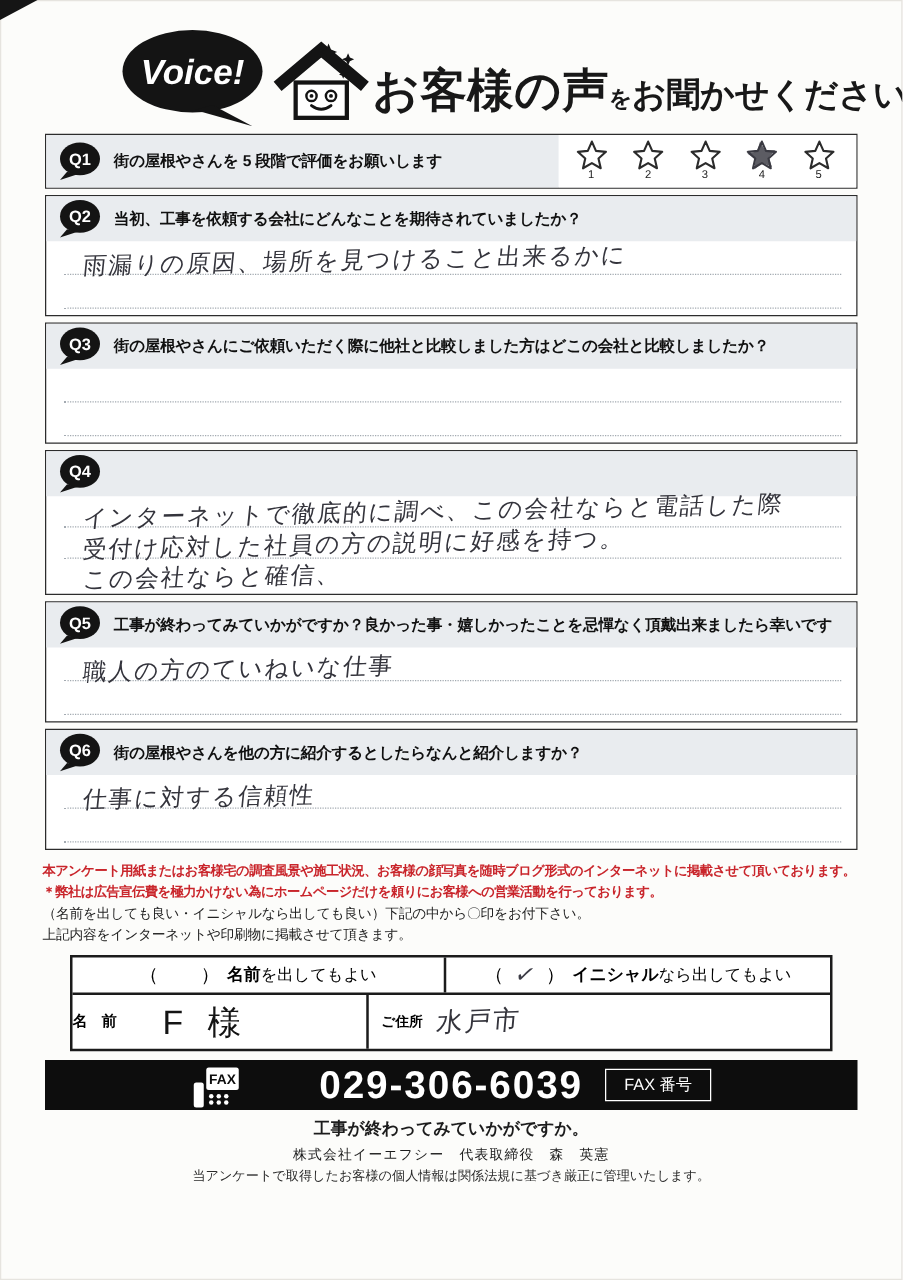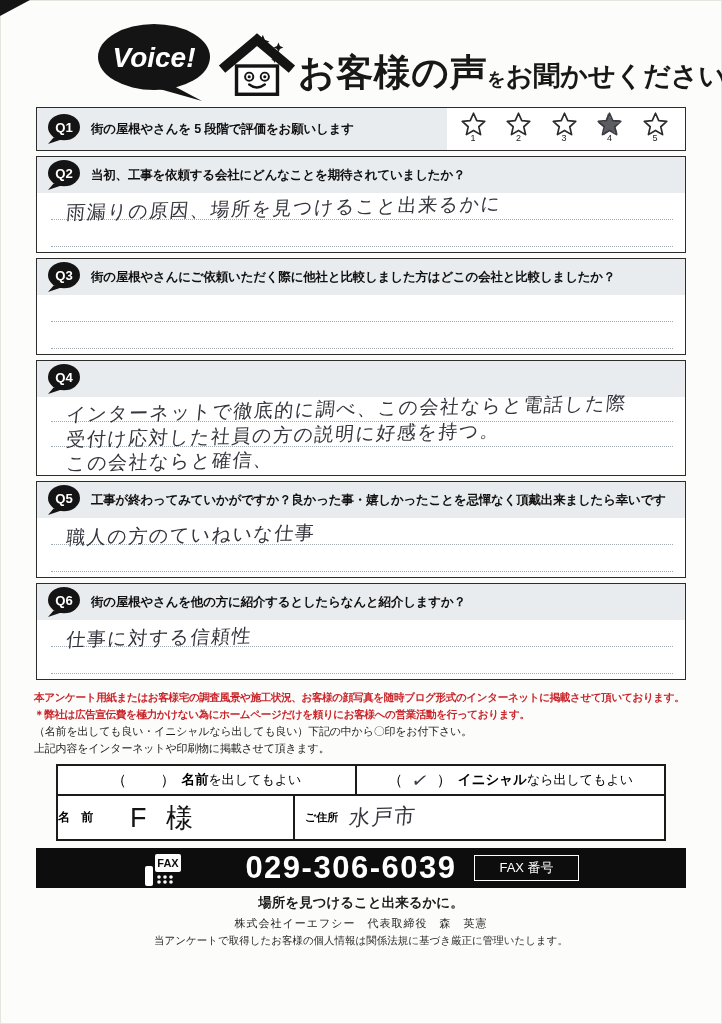--- a/index.html
+++ b/index.html
@@ -69,21 +69,21 @@
   .name-value { width:163px; display:flex; align-items:center; font-size:27px; color:#141414; letter-spacing:6px; }
   .addr-cell { flex:1; border-left:2px solid #1b1b1b; display:flex; align-items:center; padding-left:10px; }
   .addr-label { font-size:11px; font-weight:700; margin-right:10px; }
   .addr-value { position:static; transform:rotate(-2deg) skewX(-7deg); font-size:21px; }
 
   
   .faxbar { margin:7px 36px 0; background:#0d0d0d; height:40px; display:flex;
             align-items:center; justify-content:center; }
   .fax-icon { width:44px; height:36px; margin-right:10px; margin-top:4px; }
   .fax-number { color:#fff; font-size:31px; font-weight:800; letter-spacing:1.5px;margin-left:48px; }
-  .fax-tag { border:1.8px solid #fff; color:#fff; font-size:13px; padding:3px 24px; margin-left:18px; white-space:nowrap; }
+  .fax-tag { border:1.8px solid #fff; color:#fff; font-size:13px; padding:3px 14px; margin-left:18px; white-space:nowrap; }
 
   
   .footer { text-align:center; margin-top:6px; color:#1c1c1c; }
   .f-thanks { font-size:13.5px; font-weight:800; }
   .f-company { font-size:11px; margin-top:4px; letter-spacing:1px; }
   .f-privacy { font-size:10.5px; margin-top:3px; color:#2a2a2a; }
 </style>
 </head>
 <body>
 
@@ -303,17 +303,17 @@
         <circle cx="28" cy="25" r="1.8" fill="#fff"></circle>
       <circle cx="16" cy="30" r="1.8" fill="#fff"></circle>
         <circle cx="22" cy="30" r="1.8" fill="#fff"></circle>
         <circle cx="28" cy="30" r="1.8" fill="#fff"></circle>
     </svg>
     <span class="fax-number">029-306-6039</span>
     <span class="fax-tag">FAX 番号</span>
   </div>
 
   <div class="footer">
-    <p class="f-thanks">場所を見つけること出来るかに。</p>
+    <p class="f-thanks">工事が終わってみていかがですか。</p>
     <p class="f-company">株式会社イーエフシー　代表取締役　森　英憲</p>
     <p class="f-privacy">当アンケートで取得したお客様の個人情報は関係法規に基づき厳正に管理いたします。</p>
   </div>
 </div>
 
 </body></html>

